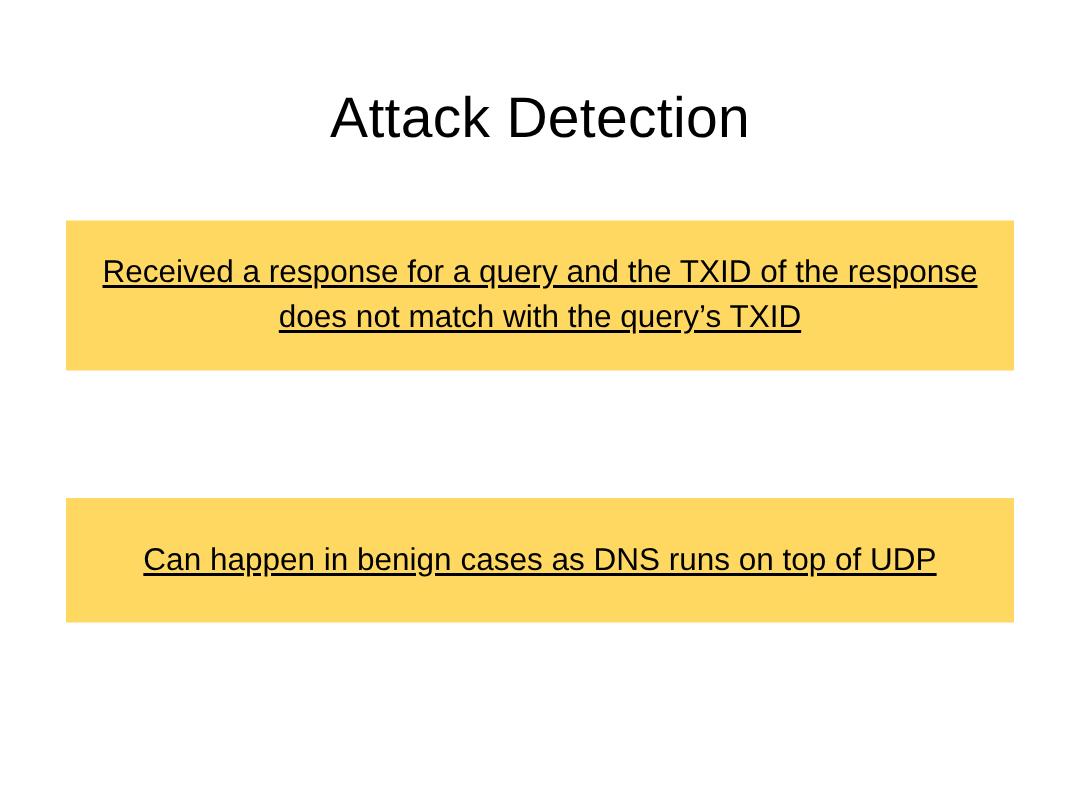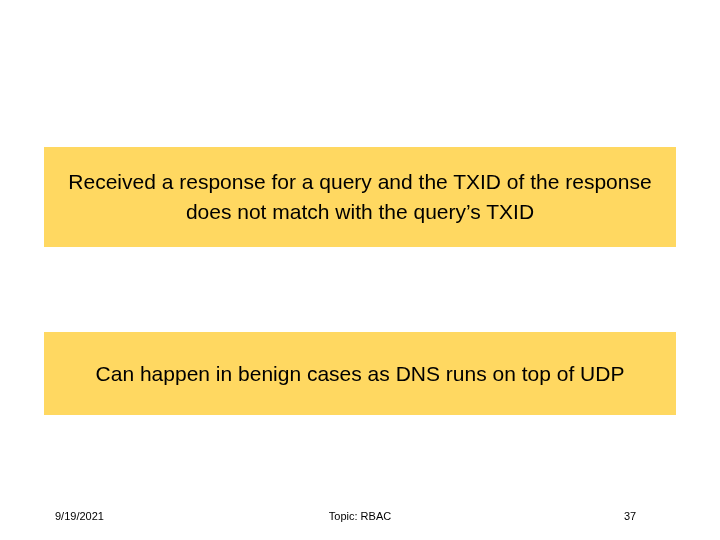--- a/index.html
+++ b/index.html
@@ -53,20 +53,21 @@
     padding: 0 10px;
   }
   .box-text {
     font-family: "Liberation Sans", sans-serif;
     font-size: 21px;
     font-weight: 400;
     line-height: 30px;
     color: #000000;
     text-align: center;
     width: 100%;
+    text-decoration: underline;
   }
   .footer {
     position: absolute;
     left: 0;
     top: 505px;
     width: 720px;
     height: 22px;
   }
   .footer-item {
     position: absolute;
@@ -93,28 +94,24 @@
     top: 3px;
     width: 60px;
     text-align: center;
   }
 </style>
 </head>
 <body>
 
 <div class="slide">
 
+  <div class="slide-title">Attack Detection</div>
 
   <div class="content-box box-one">
     <div class="box-text">Received a response for a query and the TXID of the response does not match with the query’s TXID</div>
   </div>
 
   <div class="content-box box-two">
     <div class="box-text">Can happen in benign cases as DNS runs on top of UDP</div>
   </div>
 
-  <div class="footer">
-    <div class="footer-item footer-date">9/19/2021</div>
-    <div class="footer-item footer-topic">Topic: RBAC</div>
-    <div class="footer-item footer-page">37</div>
-  </div>
 
 </div>
 
 </body></html>

